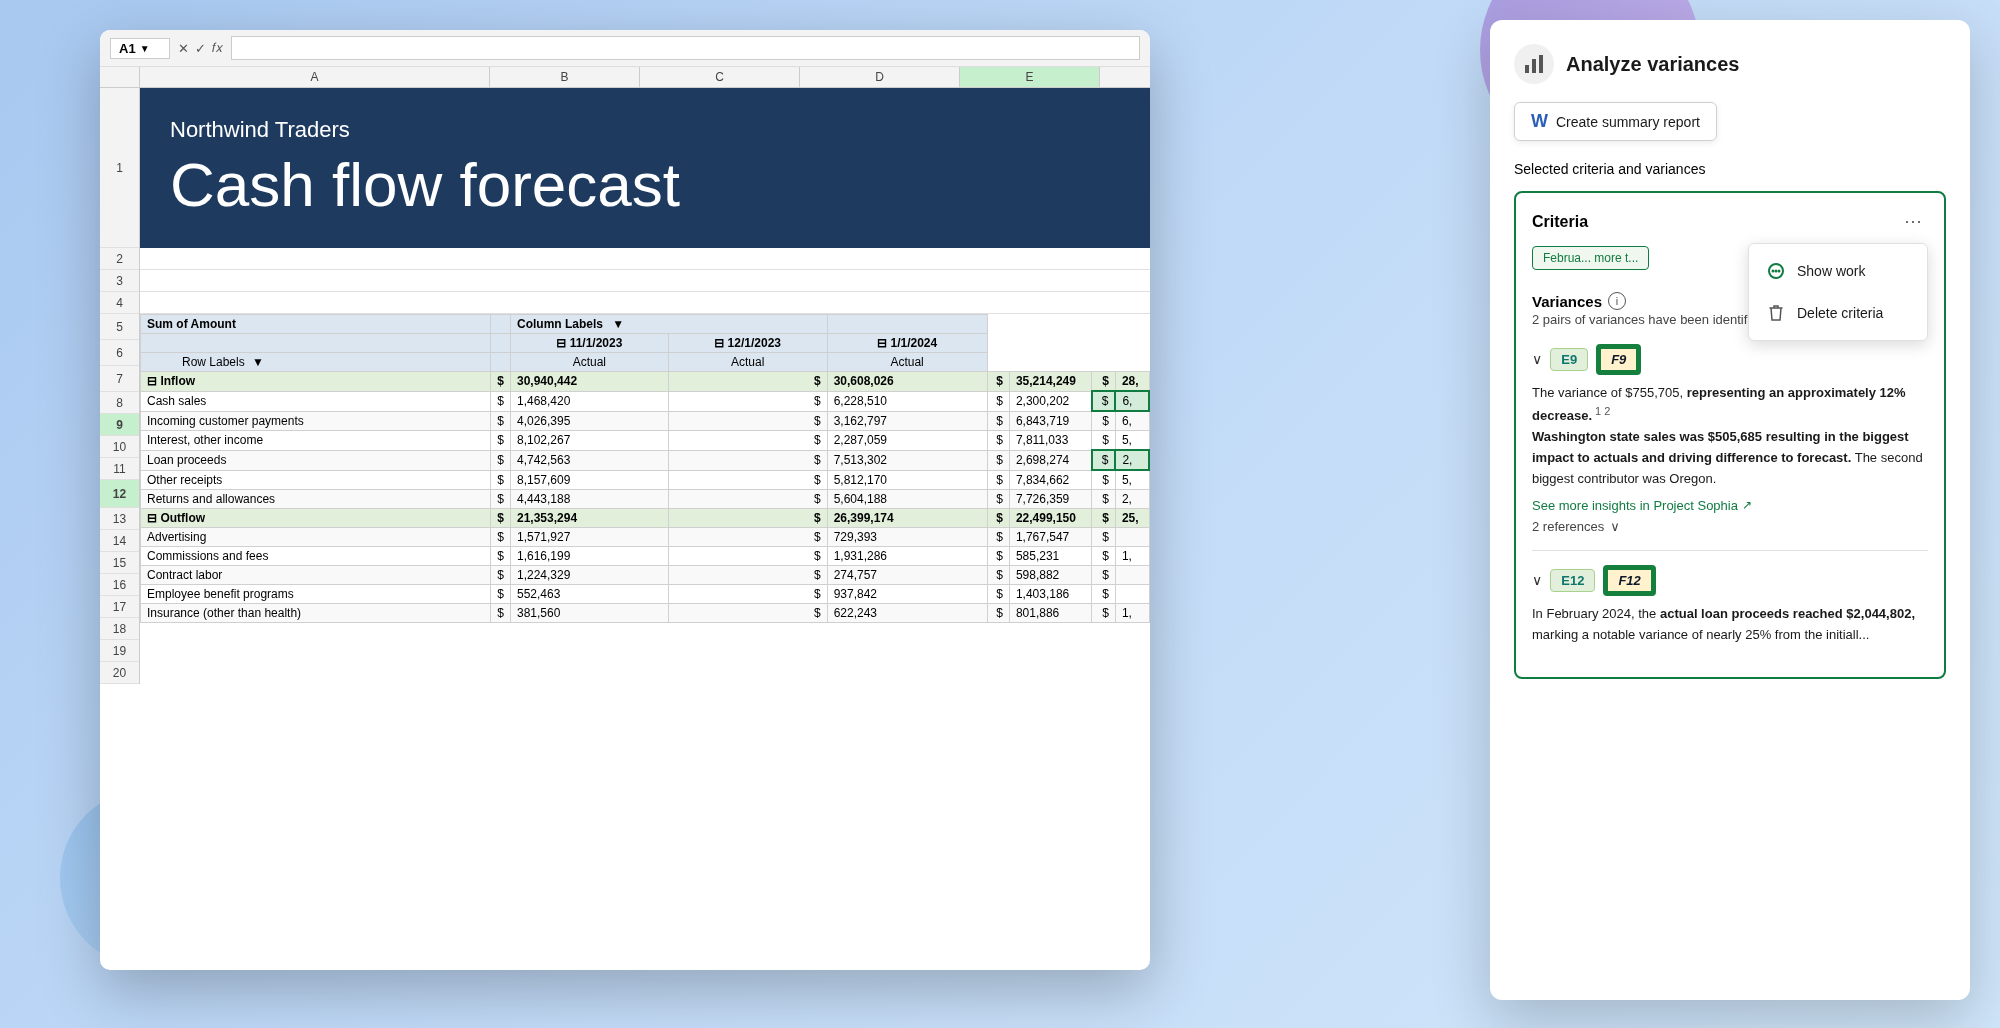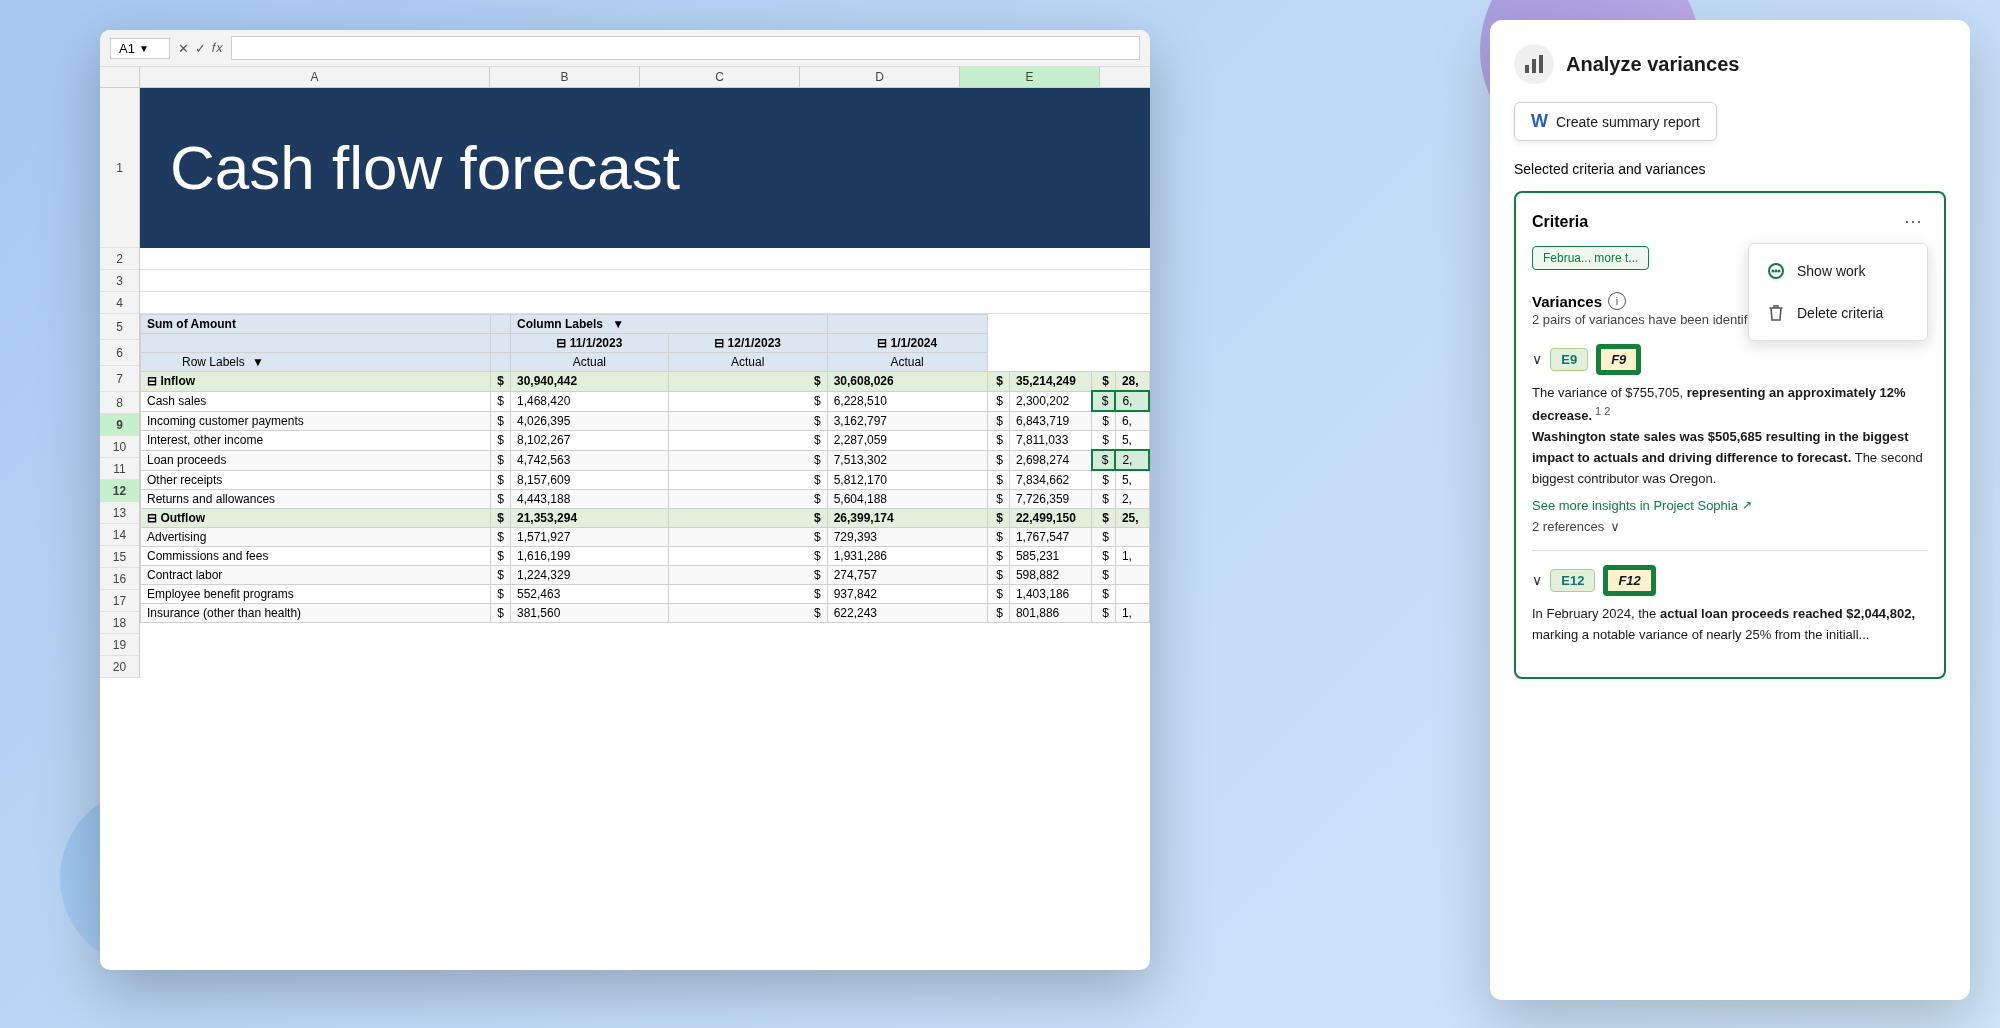--- a/index.html
+++ b/index.html
@@ -68,20 +68,21 @@
 
     .cell-ref {
       background: #fff;
       border: 1px solid #ccc;
       padding: 2px 8px;
       font-size: 13px;
       min-width: 60px;
       display: flex;
       align-items: center;
       gap: 4px;
+      font-weight: bold;
     }
 
     .toolbar-icons {
       display: flex;
       align-items: center;
       gap: 6px;
       color: #555;
       font-size: 13px;
     }
 
@@ -530,34 +531,35 @@
       <div class="row-num" style="height:22px;">2</div>
       <div class="row-num" style="height:22px;">3</div>
       <div class="row-num" style="height:22px;">4</div>
       <div class="row-num" style="height:26px;">5</div>
       <div class="row-num" style="height:26px;">6</div>
       <div class="row-num" style="height:26px;">7</div>
       <div class="row-num" style="height:22px;">8</div>
       <div class="row-num active" style="height:22px;">9</div>
       <div class="row-num" style="height:22px;">10</div>
       <div class="row-num" style="height:22px;">11</div>
-      <div class="row-num active" style="height:22px;">12</div>
+      <div class="row-num active" style="height:28px;">12</div>
       <div class="row-num" style="height:22px;">13</div>
       <div class="row-num" style="height:22px;">14</div>
       <div class="row-num" style="height:22px;">15</div>
       <div class="row-num" style="height:22px;">16</div>
       <div class="row-num" style="height:22px;">17</div>
       <div class="row-num" style="height:22px;">18</div>
       <div class="row-num" style="height:22px;">19</div>
       <div class="row-num" style="height:22px;">20</div>
     </div>
 
     <div class="grid-area">
 
       <div class="title-cell" style="height:160px; width:100%;">
+        <div class="company-name">Northwind Traders</div>
         <div class="report-title">Cash flow forecast</div>
       </div>
 
       <div style="height:22px; border-bottom:1px solid #e0e0e0;"></div>
       <div style="height:22px; border-bottom:1px solid #e0e0e0;"></div>
       <div style="height:22px; border-bottom:1px solid #e0e0e0;"></div>
 
       <table class="data-table">
 
         <tbody>

